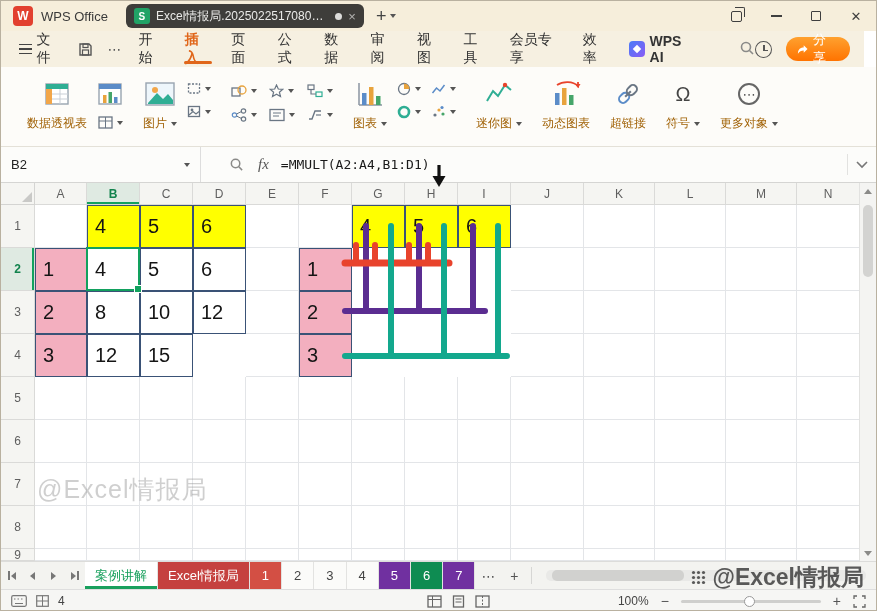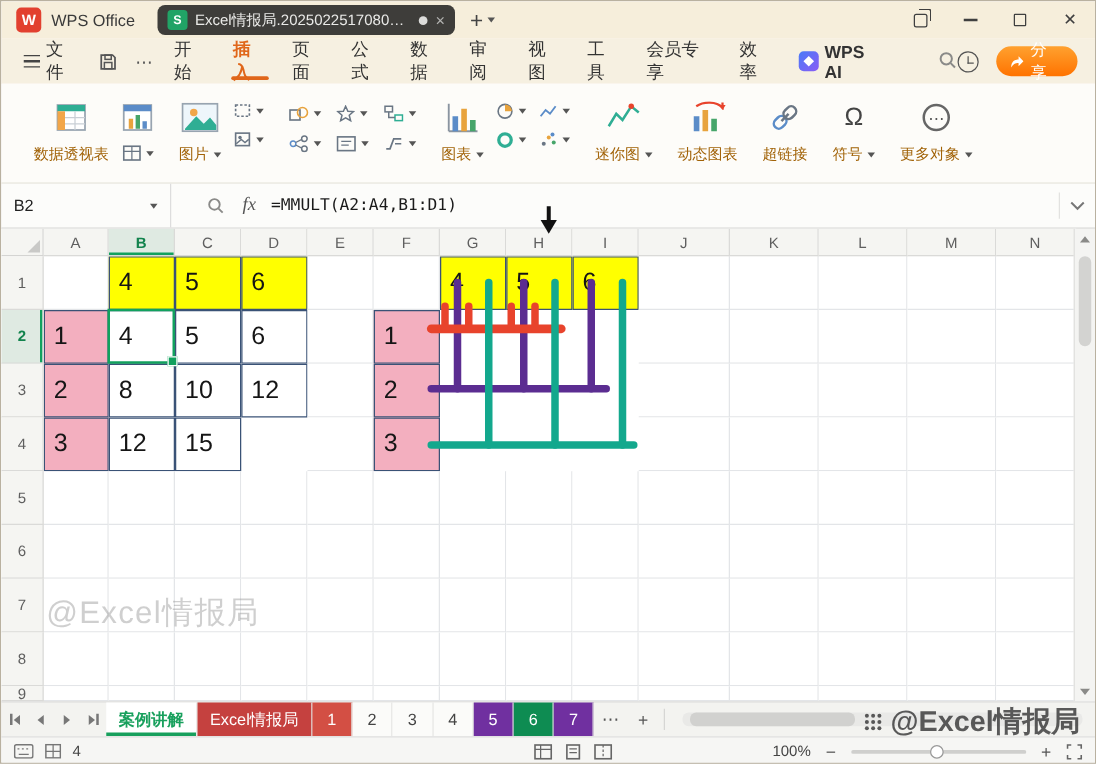--- a/index.html
+++ b/index.html
@@ -18,21 +18,21 @@
   .newtab { margin-left:12px; font-size:18px; color:#444; line-height:1; }
   .caret { display:inline-block; width:0; height:0; border-left:3.5px solid transparent; border-right:3.5px solid transparent; border-top:4px solid #555; margin-left:4px; vertical-align:middle; }
   .wctl { margin-left:auto; display:flex; height:100%; }
   .wbtn { width:40px; height:100%; display:flex; align-items:center; justify-content:center; color:#3f3f3f; font-size:13px; }
   .ic-stack { position:relative; width:11px; height:11px; border:1.5px solid #3f3f3f; border-radius:2px; }
   .ic-stack::before { content:''; position:absolute; left:3px; top:-5px; width:9px; height:9px; border-top:1.5px solid #3f3f3f; border-right:1.5px solid #3f3f3f; border-radius:0 2px 0 0; }
   .ic-min { width:11px; height:2px; background:#3f3f3f; }
   .ic-max { width:10px; height:10px; border:1.5px solid #3f3f3f; border-radius:1px; }
 
   
-  .menubar { position:absolute; top:30px; left:0; right:0; height:36px; background:#f6f0e1; display:flex; align-items:center; font-size:14px; color:#333; padding:0 10px; }
+  .menubar { position:absolute; top:30px; left:0; right:12px; height:36px; background:#f6f0e1; display:flex; align-items:center; font-size:14px; color:#333; padding:0 10px; }
   .hamb { width:13px; display:flex; flex-direction:column; gap:3px; margin-right:5px; }
   .hamb span { display:block; height:1.5px; background:#444; }
   .filebtn { display:flex; align-items:center; padding:0 8px; height:26px; }
   .mini-ic { margin:0 7px; color:#555; display:flex; align-items:center; }
   .menu-item { padding:0 10px; height:36px; display:flex; align-items:center; position:relative; cursor:default; }
   .menu-item.active { color:#e0661a; font-weight:bold; }
   .menu-item.active::after { content:''; position:absolute; left:9px; right:9px; bottom:3px; height:3px; border-radius:2px; background:#e0661a; }
   .wpsai { display:flex; align-items:center; gap:5px; margin-left:10px; font-weight:bold; }
   .ai-ic { width:16px; height:16px; border-radius:4px; background:linear-gradient(135deg,#4a7bf7,#8a5cf5); position:relative; }
   .ai-ic::after { content:''; position:absolute; left:5px; top:5px; width:6px; height:6px; background:#fff; transform:rotate(45deg); }
@@ -50,21 +50,21 @@
   .rlabel { font-size:12px; color:#a16207; white-space:nowrap; display:flex; align-items:center; }
   .bigic { height:30px; display:flex; align-items:center; justify-content:center; }
   .mini { height:15px; display:flex; align-items:center; }
   .minis { display:flex; flex-direction:column; gap:8px; justify-content:flex-start; padding-top:2px; }
   .sgrid { display:grid; grid-template-columns:repeat(3,auto); grid-gap:9px 12px; padding-top:4px; }
   .omega { font-size:20px; color:#444; line-height:1; }
   .moreobj { width:22px; height:22px; border:2px solid #666; border-radius:50%; color:#555; font-size:13px; display:flex; align-items:center; justify-content:center; line-height:1; }
 
   
   .fbar { position:absolute; top:146px; left:0; right:0; height:36px; background:#fcfcfa; border-bottom:1px solid #d5d5d3; display:flex; align-items:center; }
-  .namebox { width:136px; height:100%; border-right:1px solid #ddd; display:flex; align-items:center; padding:0 10px; font-size:13px; color:#222; }
+  .namebox { width:200px; height:100%; border-right:1px solid #ddd; display:flex; align-items:center; padding:0 10px; font-size:13px; color:#222; }
   .nb-caret { margin-left:auto; }
   .fx { font-family:"Liberation Serif","DejaVu Serif",serif; font-style:italic; font-size:15px; color:#555; margin:0 12px 0 14px; }
   .formulatext { font-family:"DejaVu Sans Mono","Liberation Mono",monospace; font-size:13px; color:#1a1a1a; }
   .fbar-right { margin-left:auto; display:flex; align-items:center; gap:8px; padding-right:8px; border-left:1px solid #e2e2e0; height:60%; padding-left:8px; }
 
   
   #sheet { position:absolute; top:182px; left:0; width:860px; height:378px; background:#fff; overflow:hidden; }
   .cell { position:absolute; background:#fff; border-right:1px solid #e3e5e8; border-bottom:1px solid #e3e5e8; font-size:20px; color:#151515; display:flex; align-items:center; padding-left:7px; overflow:hidden; z-index:1; }
   .cell.clear { border-right-color:transparent; border-bottom-color:transparent; }
   .cell.yellow { background:#ffff00; border:1px solid #3a5276; }
@@ -91,21 +91,21 @@
 
   
   .tabbar { position:absolute; top:560px; left:0; right:0; height:28px; background:#f3f3f0; border-top:1px solid #dcdcda; display:flex; align-items:stretch; font-size:13px; }
   .tnav { width:21px; display:flex; align-items:center; justify-content:center; }
   .tri-l { width:0; height:0; border-top:4px solid transparent; border-bottom:4px solid transparent; border-right:5px solid #777; }
   .tri-r { width:0; height:0; border-top:4px solid transparent; border-bottom:4px solid transparent; border-left:5px solid #777; }
   .navbar1 { width:2px; height:9px; background:#777; margin-right:1px; }
   .navbar2 { width:2px; height:9px; background:#777; margin-left:1px; }
   .stab { display:flex; align-items:center; padding:0 10px; border-right:1px solid #e3e3e1; color:#444; background:#fbfbf9; white-space:nowrap; }
   .stab.num { padding:0 12px; }
-  .stab.active { background:#fff; color:#18a05d; font-weight:bold; box-shadow:inset 0 -3px 0 #18a05d; }
+  .stab.active { background:#fff; color:#18a05d; font-weight:normal; box-shadow:inset 0 -3px 0 #18a05d; }
   .stab.redfill { background:#c5413f; color:#fff; }
   .stab.red1 { background:#d34f44; color:#fff; }
   .stab.purple { background:#7030a0; color:#fff; }
   .stab.green { background:#0e8c52; color:#fff; }
   .tbtn { width:26px; display:flex; align-items:center; justify-content:center; color:#555; font-size:14px; }
   .tdivider { width:1px; background:#d6d6d4; margin:5px 4px; }
   .hscroll { flex:1; margin:8px 10px; background:#e9e9e7; border-radius:5px; position:relative; }
   .hthumb { position:absolute; left:6px; width:132px; top:0; bottom:0; background:#d1d1cf; border-radius:5px; }
 
   

